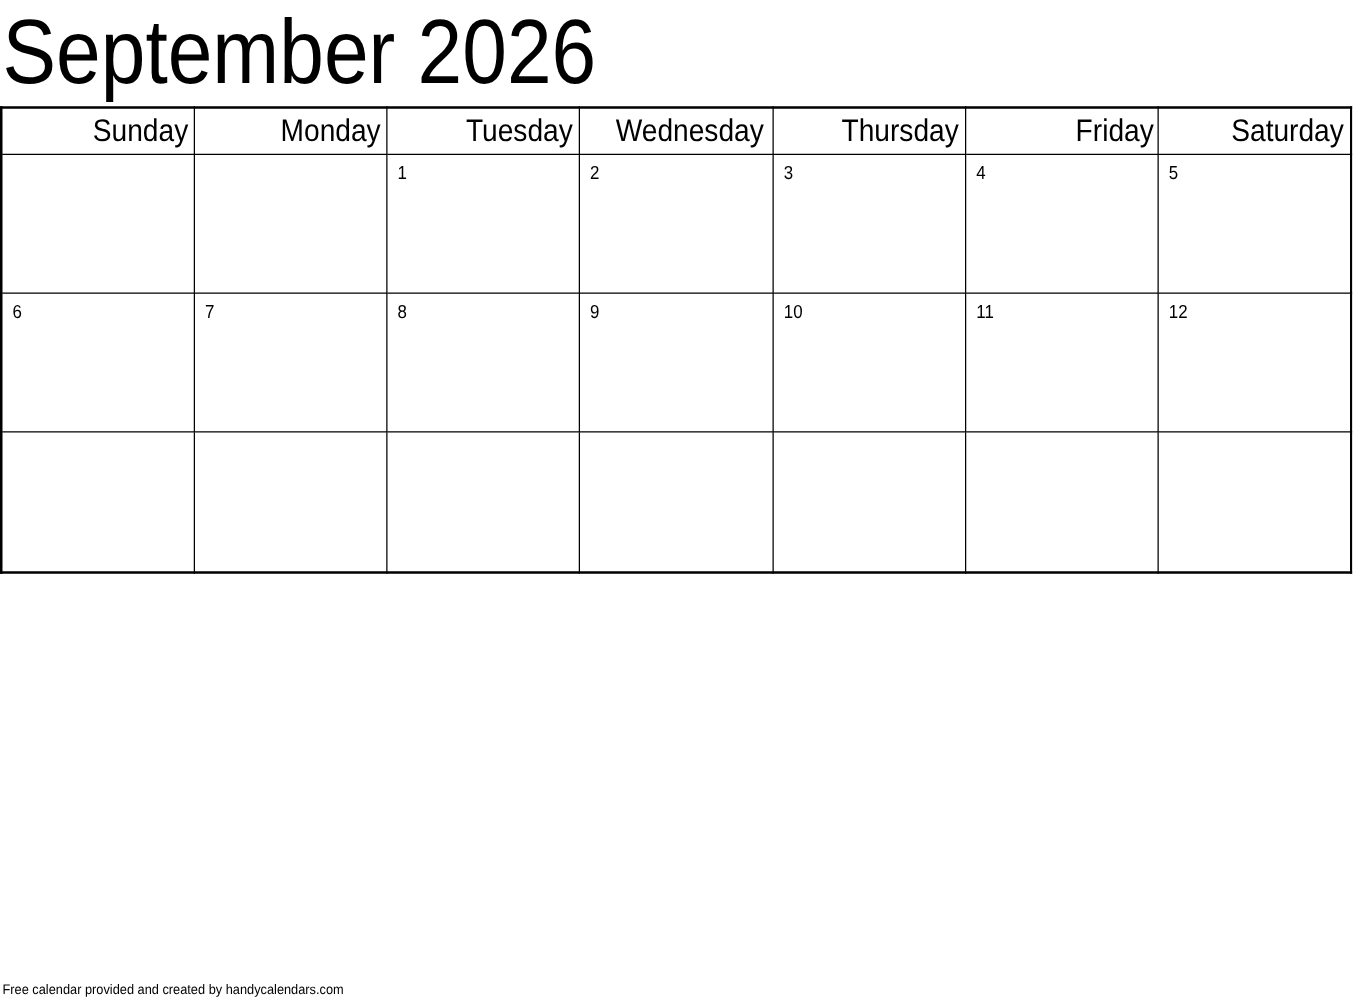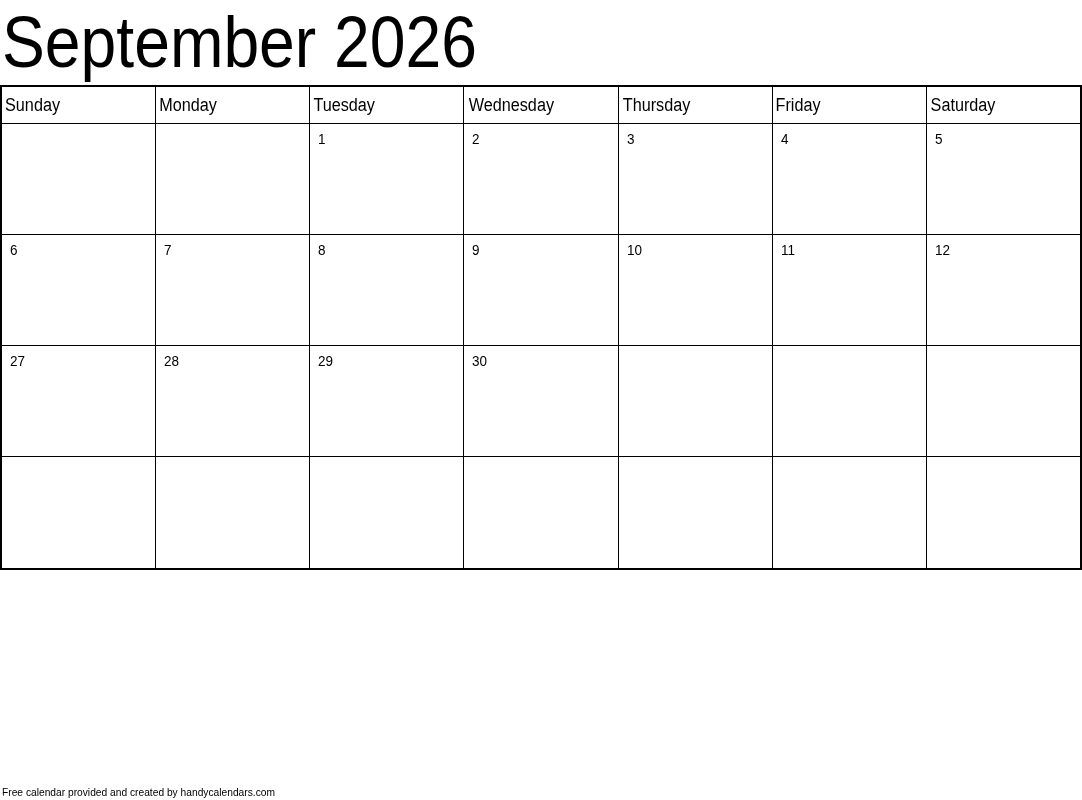--- a/index.html
+++ b/index.html
@@ -40,23 +40,23 @@
     table-layout: fixed;
     border: 2px solid #000000;
   }
   table.calendar th,
   table.calendar td {
     border: 1px solid #000000;
     padding: 0;
   }
   table.calendar th {
     height: 36px;
-    font-size: 18px;
+    font-size: 25px;
     font-weight: 400;
-    text-align: left;
+    text-align: right;
     vertical-align: middle;
   }
   table.calendar td {
     height: 110px;
     vertical-align: top;
     text-align: left;
   }
   table.calendar tr.last-week td {
     height: 111px;
   }
@@ -116,29 +116,20 @@
         </tr>
         <tr>
           <td><span class="day-number">6</span></td>
           <td><span class="day-number">7</span></td>
           <td><span class="day-number">8</span></td>
           <td><span class="day-number">9</span></td>
           <td><span class="day-number">10</span></td>
           <td><span class="day-number">11</span></td>
           <td><span class="day-number">12</span></td>
         </tr>
-        <tr>
-          <td><span class="day-number">27</span></td>
-          <td><span class="day-number">28</span></td>
-          <td><span class="day-number">29</span></td>
-          <td><span class="day-number">30</span></td>
-          <td></td>
-          <td></td>
-          <td></td>
-        </tr>
         <tr class="last-week">
           <td></td>
           <td></td>
           <td></td>
           <td></td>
           <td></td>
           <td></td>
           <td></td>
         </tr>
       </tbody>

